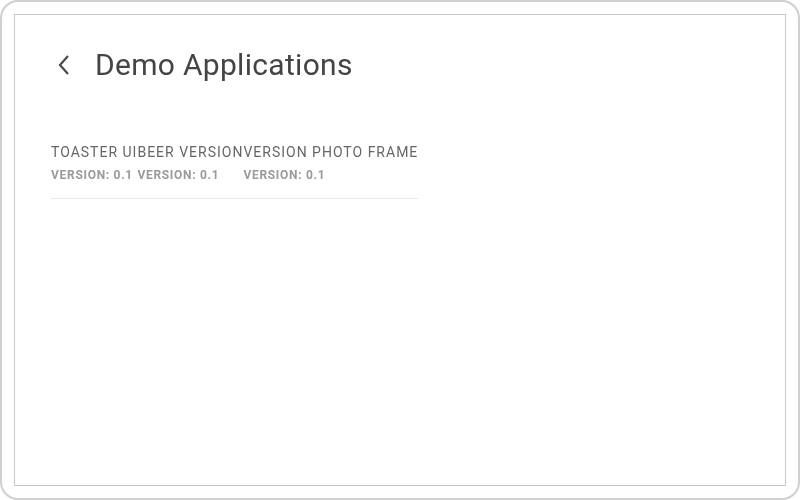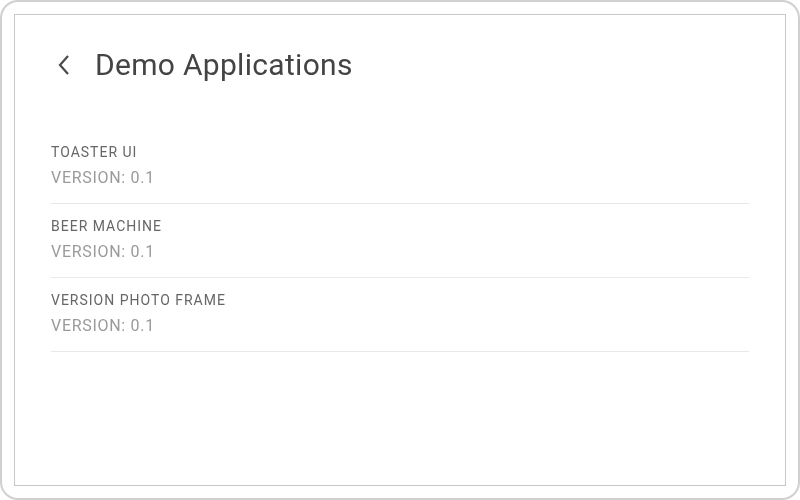--- a/index.html
+++ b/index.html
@@ -50,37 +50,37 @@
       fill: none;
     }
     .page-title {
       font-size: 30px;
       font-weight: 400;
       color: #444444;
       letter-spacing: 0.3px;
     }
     .app-list {
       display: flex;
-      flex-direction: column;
+      flex-direction: row;
     }
     .app-item {
       padding: 14px 0 16px 0;
       border-bottom: 1px solid #e9e9e9;
       cursor: pointer;
     }
     .app-name {
       font-size: 14px;
       font-weight: 400;
       letter-spacing: 1.0px;
       color: #666666;
       margin-bottom: 8px;
     }
     .app-version {
-      font-size: 16px;
-      font-weight: 400;
+      font-size: 12px;
+      font-weight: 700;
       letter-spacing: 0.7px;
       color: #9a9a9a;
     }
   </style>
 </head>
 <body>
 
 <div class="outer-frame">
   <div class="inner-frame">
     <div class="header">
@@ -91,21 +91,21 @@
       </div>
       <h1 class="page-title">Demo Applications</h1>
     </div>
 
     <div class="app-list">
       <div class="app-item">
         <div class="app-name">TOASTER UI</div>
         <div class="app-version">VERSION: 0.1</div>
       </div>
       <div class="app-item">
-        <div class="app-name">BEER MACHINE</div>
+        <div class="app-name">BEER VERSION</div>
         <div class="app-version">VERSION: 0.1</div>
       </div>
       <div class="app-item">
         <div class="app-name">VERSION PHOTO FRAME</div>
         <div class="app-version">VERSION: 0.1</div>
       </div>
     </div>
   </div>
 </div>
 

